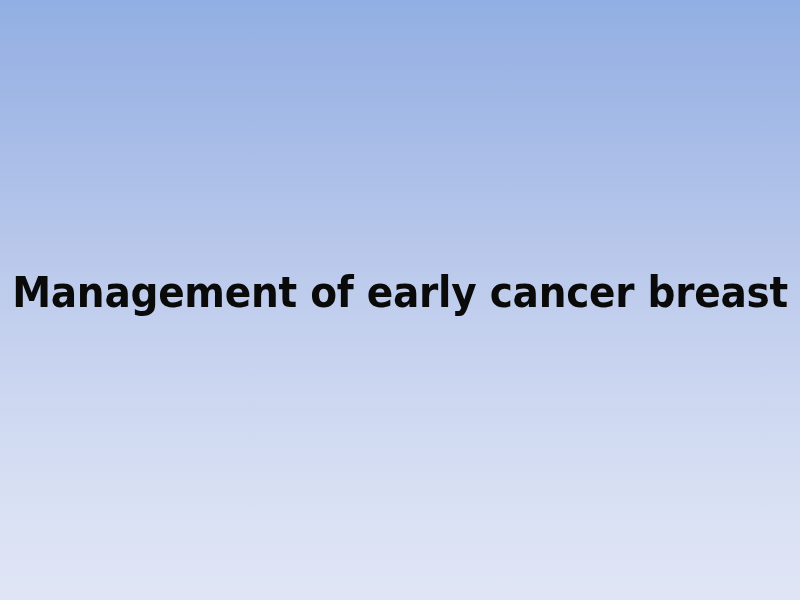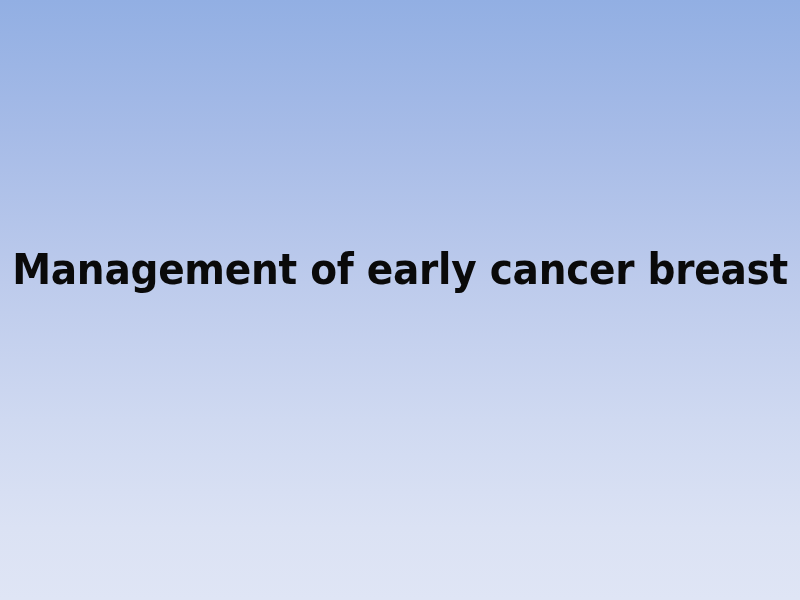--- a/index.html
+++ b/index.html
@@ -33,21 +33,21 @@
   }
 
   
   .title-block {
     position: absolute;
     left: 0;
     right: 0;
     top: 246px;
     height: 70px;
     display: flex;
-    align-items: flex-start;
+    align-items: flex-end;
     justify-content: center;
     padding: 0 40px;
     box-sizing: border-box;
   }
 
   .slide-title {
     margin: 0;
     font-family: "DejaVu Sans", "Liberation Sans", sans-serif;
     font-size: 42px;
     font-weight: bold;

